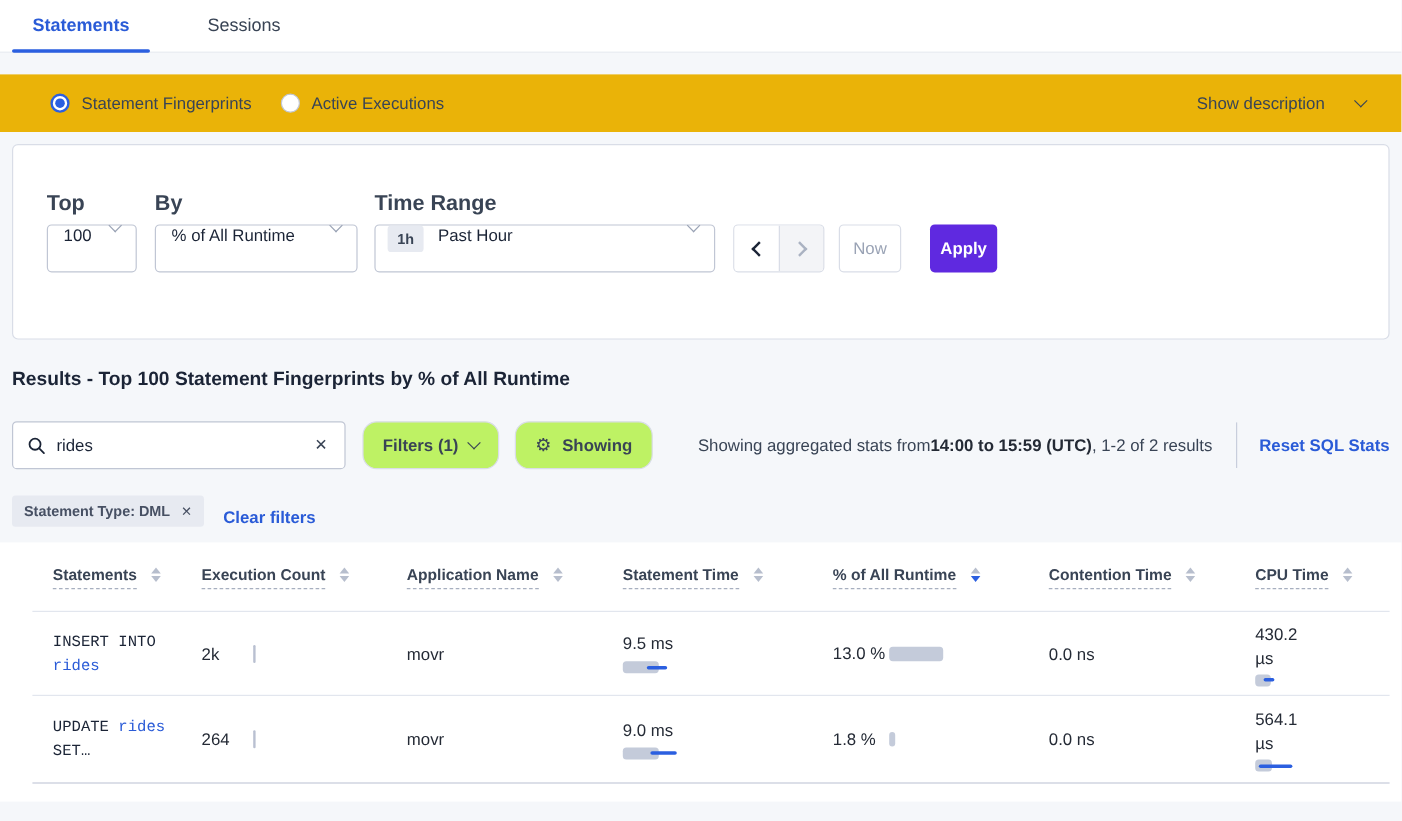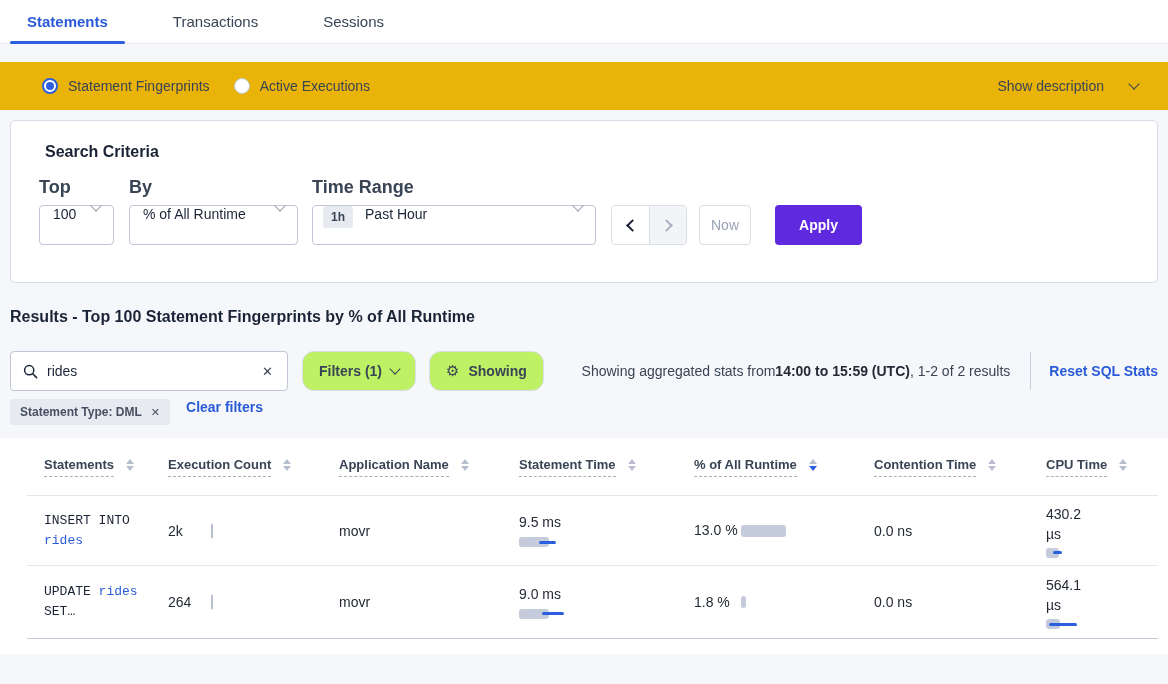--- a/index.html
+++ b/index.html
@@ -47,38 +47,38 @@
   .ctl-tr{width:284px;padding-left:10px}
   .tr-badge{background:#E7EAF1;border-radius:3px;font-size:12px;font-weight:bold;color:var(--ink2);padding:4px 8px;margin-right:12px}
   .pager{height:40px;display:flex;border:1px solid var(--border);border-radius:4px;overflow:hidden}
   .pg-btn{width:37px;display:flex;align-items:center;justify-content:center;background:#fff;cursor:pointer}
   .pg-btn.disabled{background:#F3F4F7;cursor:default}
   .pg-btn + .pg-btn{border-left:1px solid var(--border)}
   .arrow{width:9px;height:9px;border-left:2.2px solid var(--ink);border-bottom:2.2px solid var(--ink)}
   .arrow.l{transform:rotate(45deg);margin-left:3px}
   .arrow.r{transform:rotate(-135deg);margin-right:3px;border-color:#AAB2C2}
   .btn-now{height:40px;width:52px;border:1px solid var(--border);border-radius:4px;background:#fff;color:var(--muted);font-size:14px;display:flex;align-items:center;justify-content:center;cursor:pointer}
-  .btn-apply{height:40px;width:87px;border:none;border-radius:4px;background:var(--accent);color:#fff;font-size:14px;font-weight:bold;display:flex;align-items:center;justify-content:center;cursor:pointer}
+  .btn-apply{height:40px;width:56px;border:none;border-radius:4px;background:var(--accent);color:#fff;font-size:14px;font-weight:bold;display:flex;align-items:center;justify-content:center;cursor:pointer}
 
   
   .results-h{font-size:16px;font-weight:bold;color:var(--ink);margin:25px 0 0 10px}
   .srow{display:flex;align-items:center;margin:25px 10px 0 10px}
   .searchbox{width:278px;height:40px;border:1px solid var(--ctl-border);border-radius:4px;background:#fff;display:flex;align-items:center;padding:0 12px}
   .searchbox input{border:none;outline:none;flex:1;font-size:14px;color:var(--ink);margin-left:9px;font-family:inherit;background:transparent}
   .clear-x{color:var(--ink2);font-size:13px;cursor:pointer;padding:2px}
   .btn-sec{height:40px;border:1px solid var(--border);border-radius:12px;background:#bef264;color:var(--ink2);font-weight:bold;font-size:14px;display:flex;align-items:center;padding:0 16px;cursor:pointer;gap:9px}
   .btn-filters{margin-left:14px}
   .btn-cols{margin-left:13px}
   .gear{font-size:15px;font-weight:normal;font-family:"DejaVu Sans",sans-serif}
   .stats{margin-left:auto;display:flex;align-items:center;color:var(--ink2);font-size:14px}
   .stats b{color:#242A35}
   .vdiv{width:1px;height:38px;background:#C8CEDC;margin:0 18px 0 20px}
   .reset-link{color:var(--link);font-weight:600;font-size:14px;cursor:pointer;white-space:nowrap}
 
-  .chiprow{display:flex;align-items:flex-start;margin:8px 10px 0 10px}
+  .chiprow{display:flex;align-items:flex-end;margin:22px 10px 0 10px}
   .chip{background:#E7EAF1;border-radius:3px;height:26px;display:flex;align-items:center;padding:0 10px;font-size:12px;font-weight:600;color:#475063;gap:9px}
   .chip .x{cursor:pointer;font-size:11px}
   .clear-link{color:var(--link);font-weight:bold;font-size:14px;margin-left:16px;cursor:pointer}
 
   
   .tablewrap{background:#fff;margin-top:13px;padding-bottom:15px}
   .tgrid{display:grid;grid-template-columns:141px 171px 180px 175px 180px 172px 1fr;margin-left:27px;margin-right:10px}
   .thead{border-bottom:1px solid #E2E6EE;height:58px;align-items:center}
   .th{display:flex;align-items:center;gap:4px;cursor:pointer}
   .th:first-child{padding-left:17px}
@@ -103,41 +103,39 @@
   .rt-bar{position:relative;height:12px;flex:0 0 auto}
   .rt-bar .bar-g{height:12px;top:0}
   .td-cpu{line-height:20px}
   .td-cpu .bargraph{margin-top:4px}
 </style>
 </head>
 <body>
 
 <div class="tabbar" id="tabbar">
     <div class="tab active">Statements</div>
-    <div class="tab">Transactions</div>
     <div class="tab">Sessions</div>
   </div>
 
 <div class="radiorow">
   <div class="radio-opt sel">
     <span class="radio-circ"></span>
     <span class="radio-lbl">Statement Fingerprints</span>
   </div>
   <div class="radio-opt">
     <span class="radio-circ"></span>
     <span class="radio-lbl">Active Executions</span>
   </div>
   <div class="show-desc">
     <span>Show description</span>
     <span class="chev"></span>
   </div>
 </div>
 
 <div class="panel">
-  <h2>Search Criteria</h2>
   <div class="form">
     <div class="field">
       <span class="flabel">Top</span>
       <div class="ctl ctl-top">
         <span class="val">100</span>
         <span class="chev lt"></span>
       </div>
     </div>
     <div class="gap15"></div>
     <div class="field">

